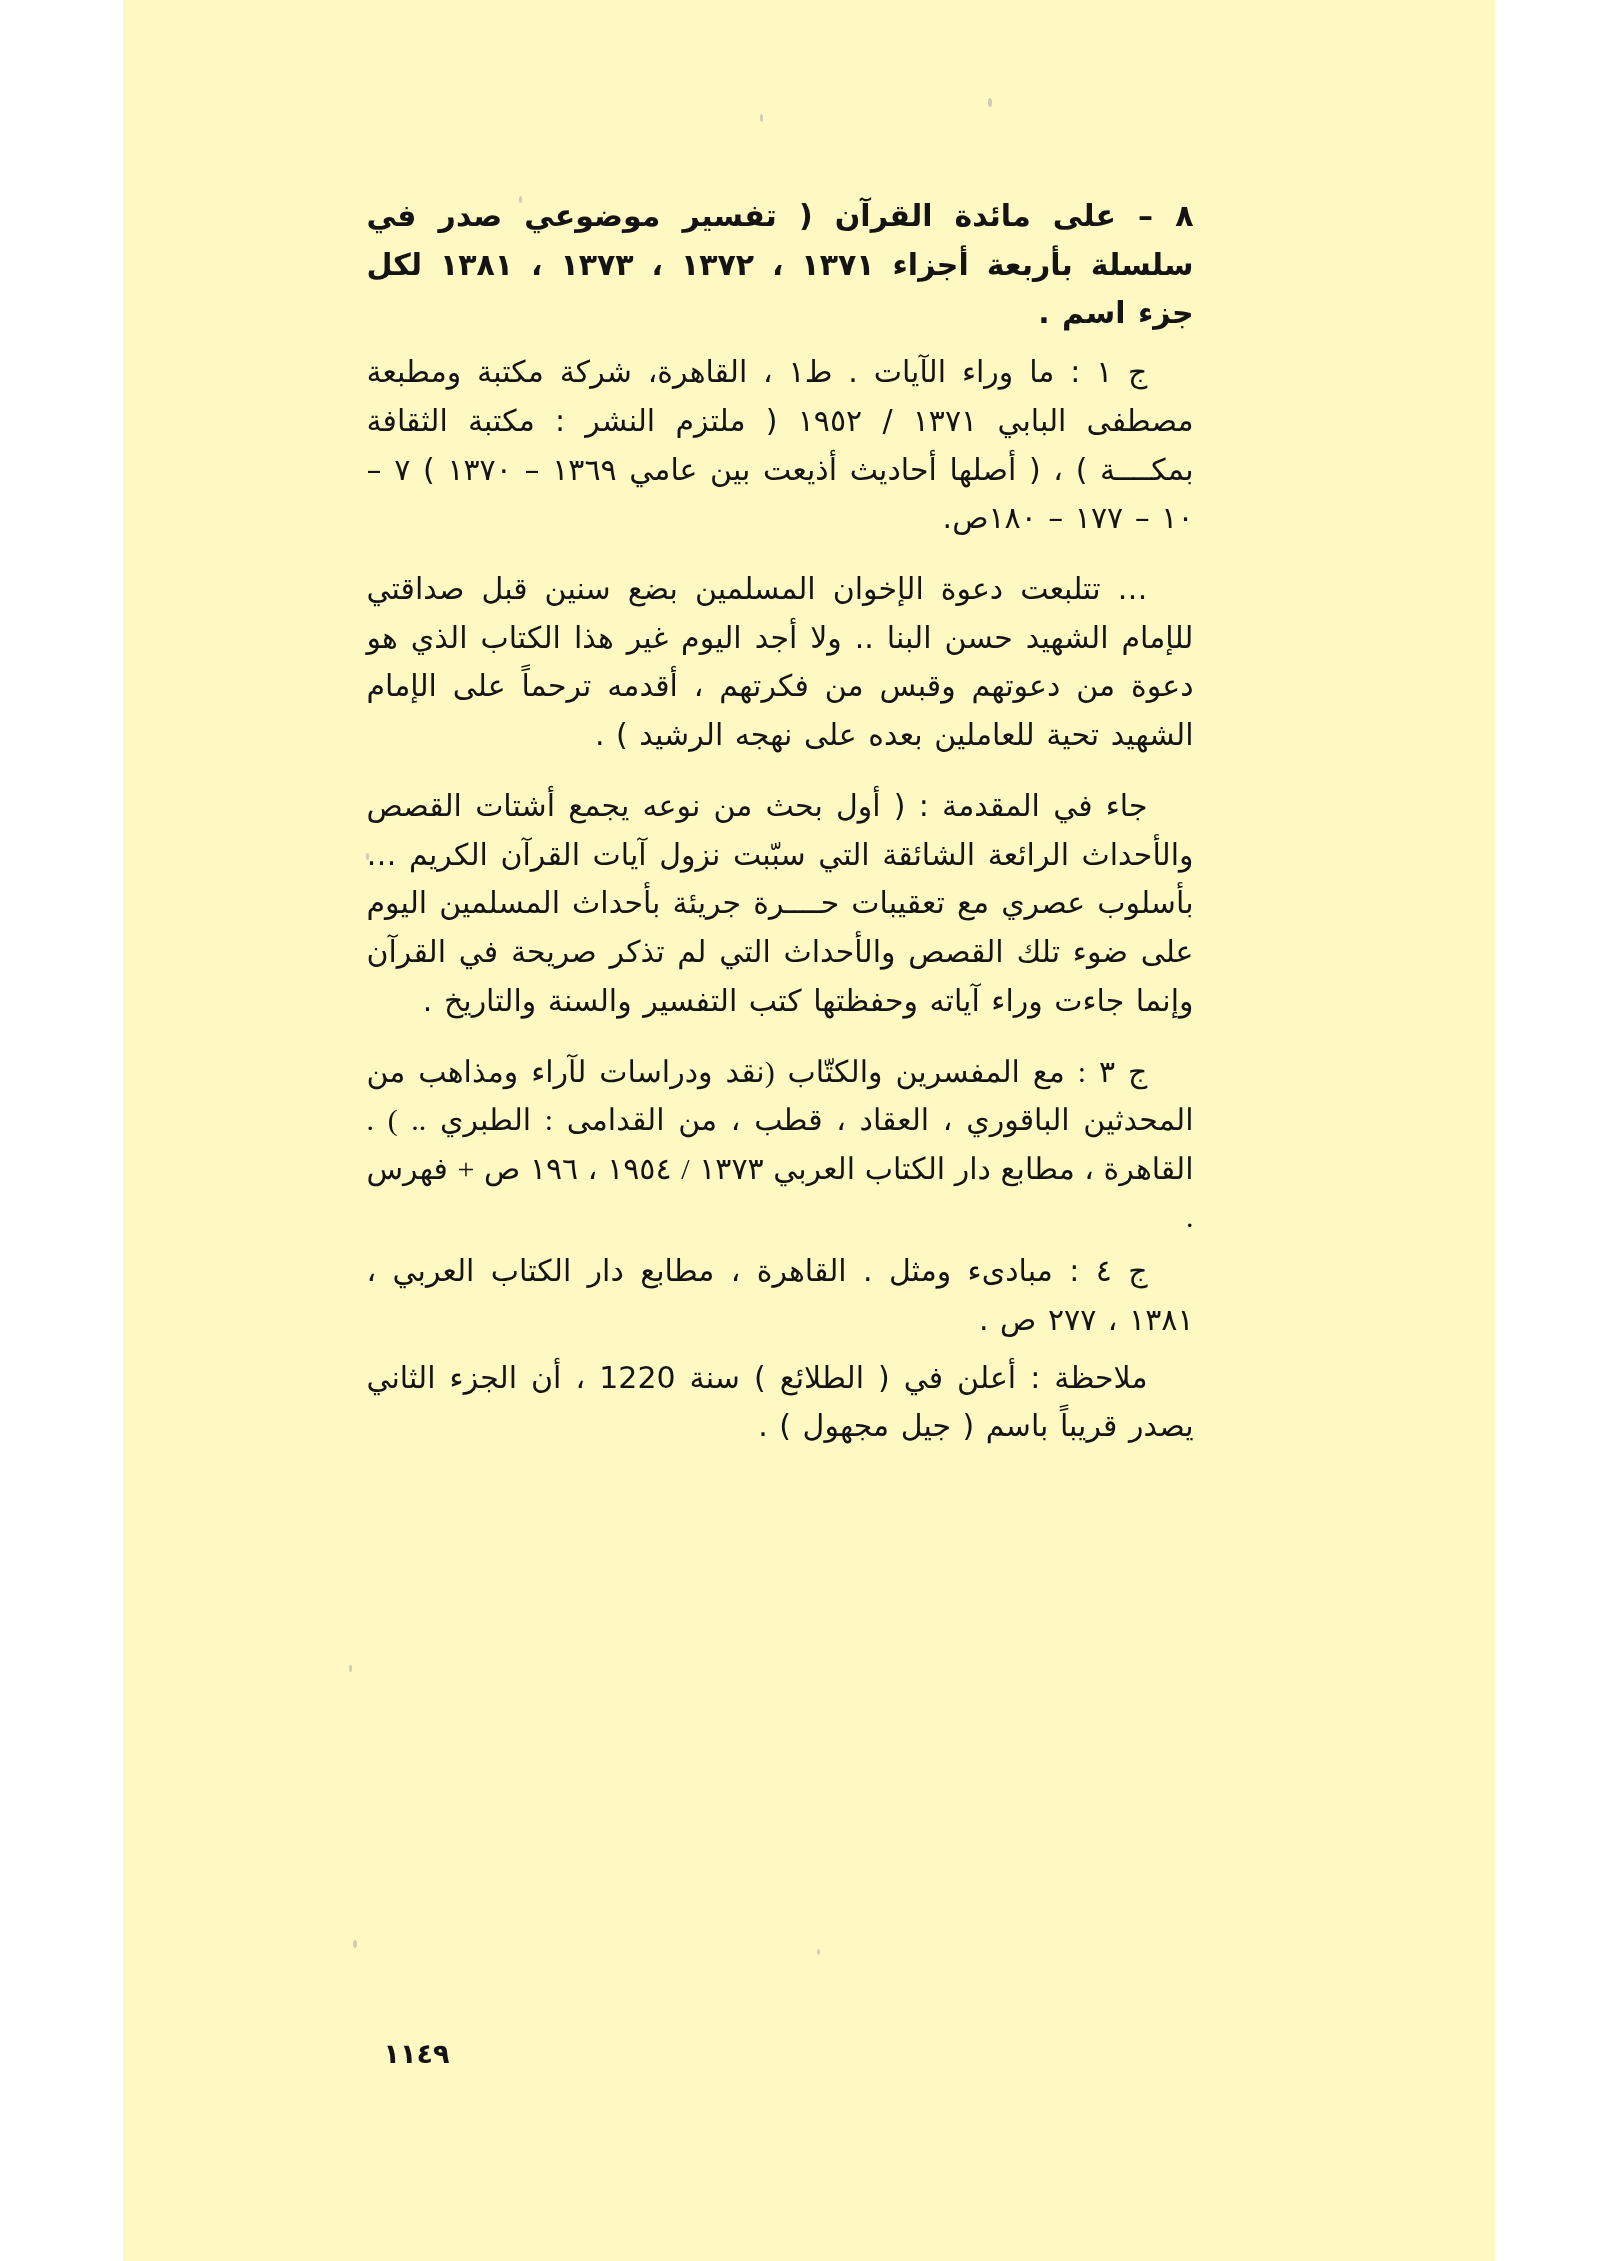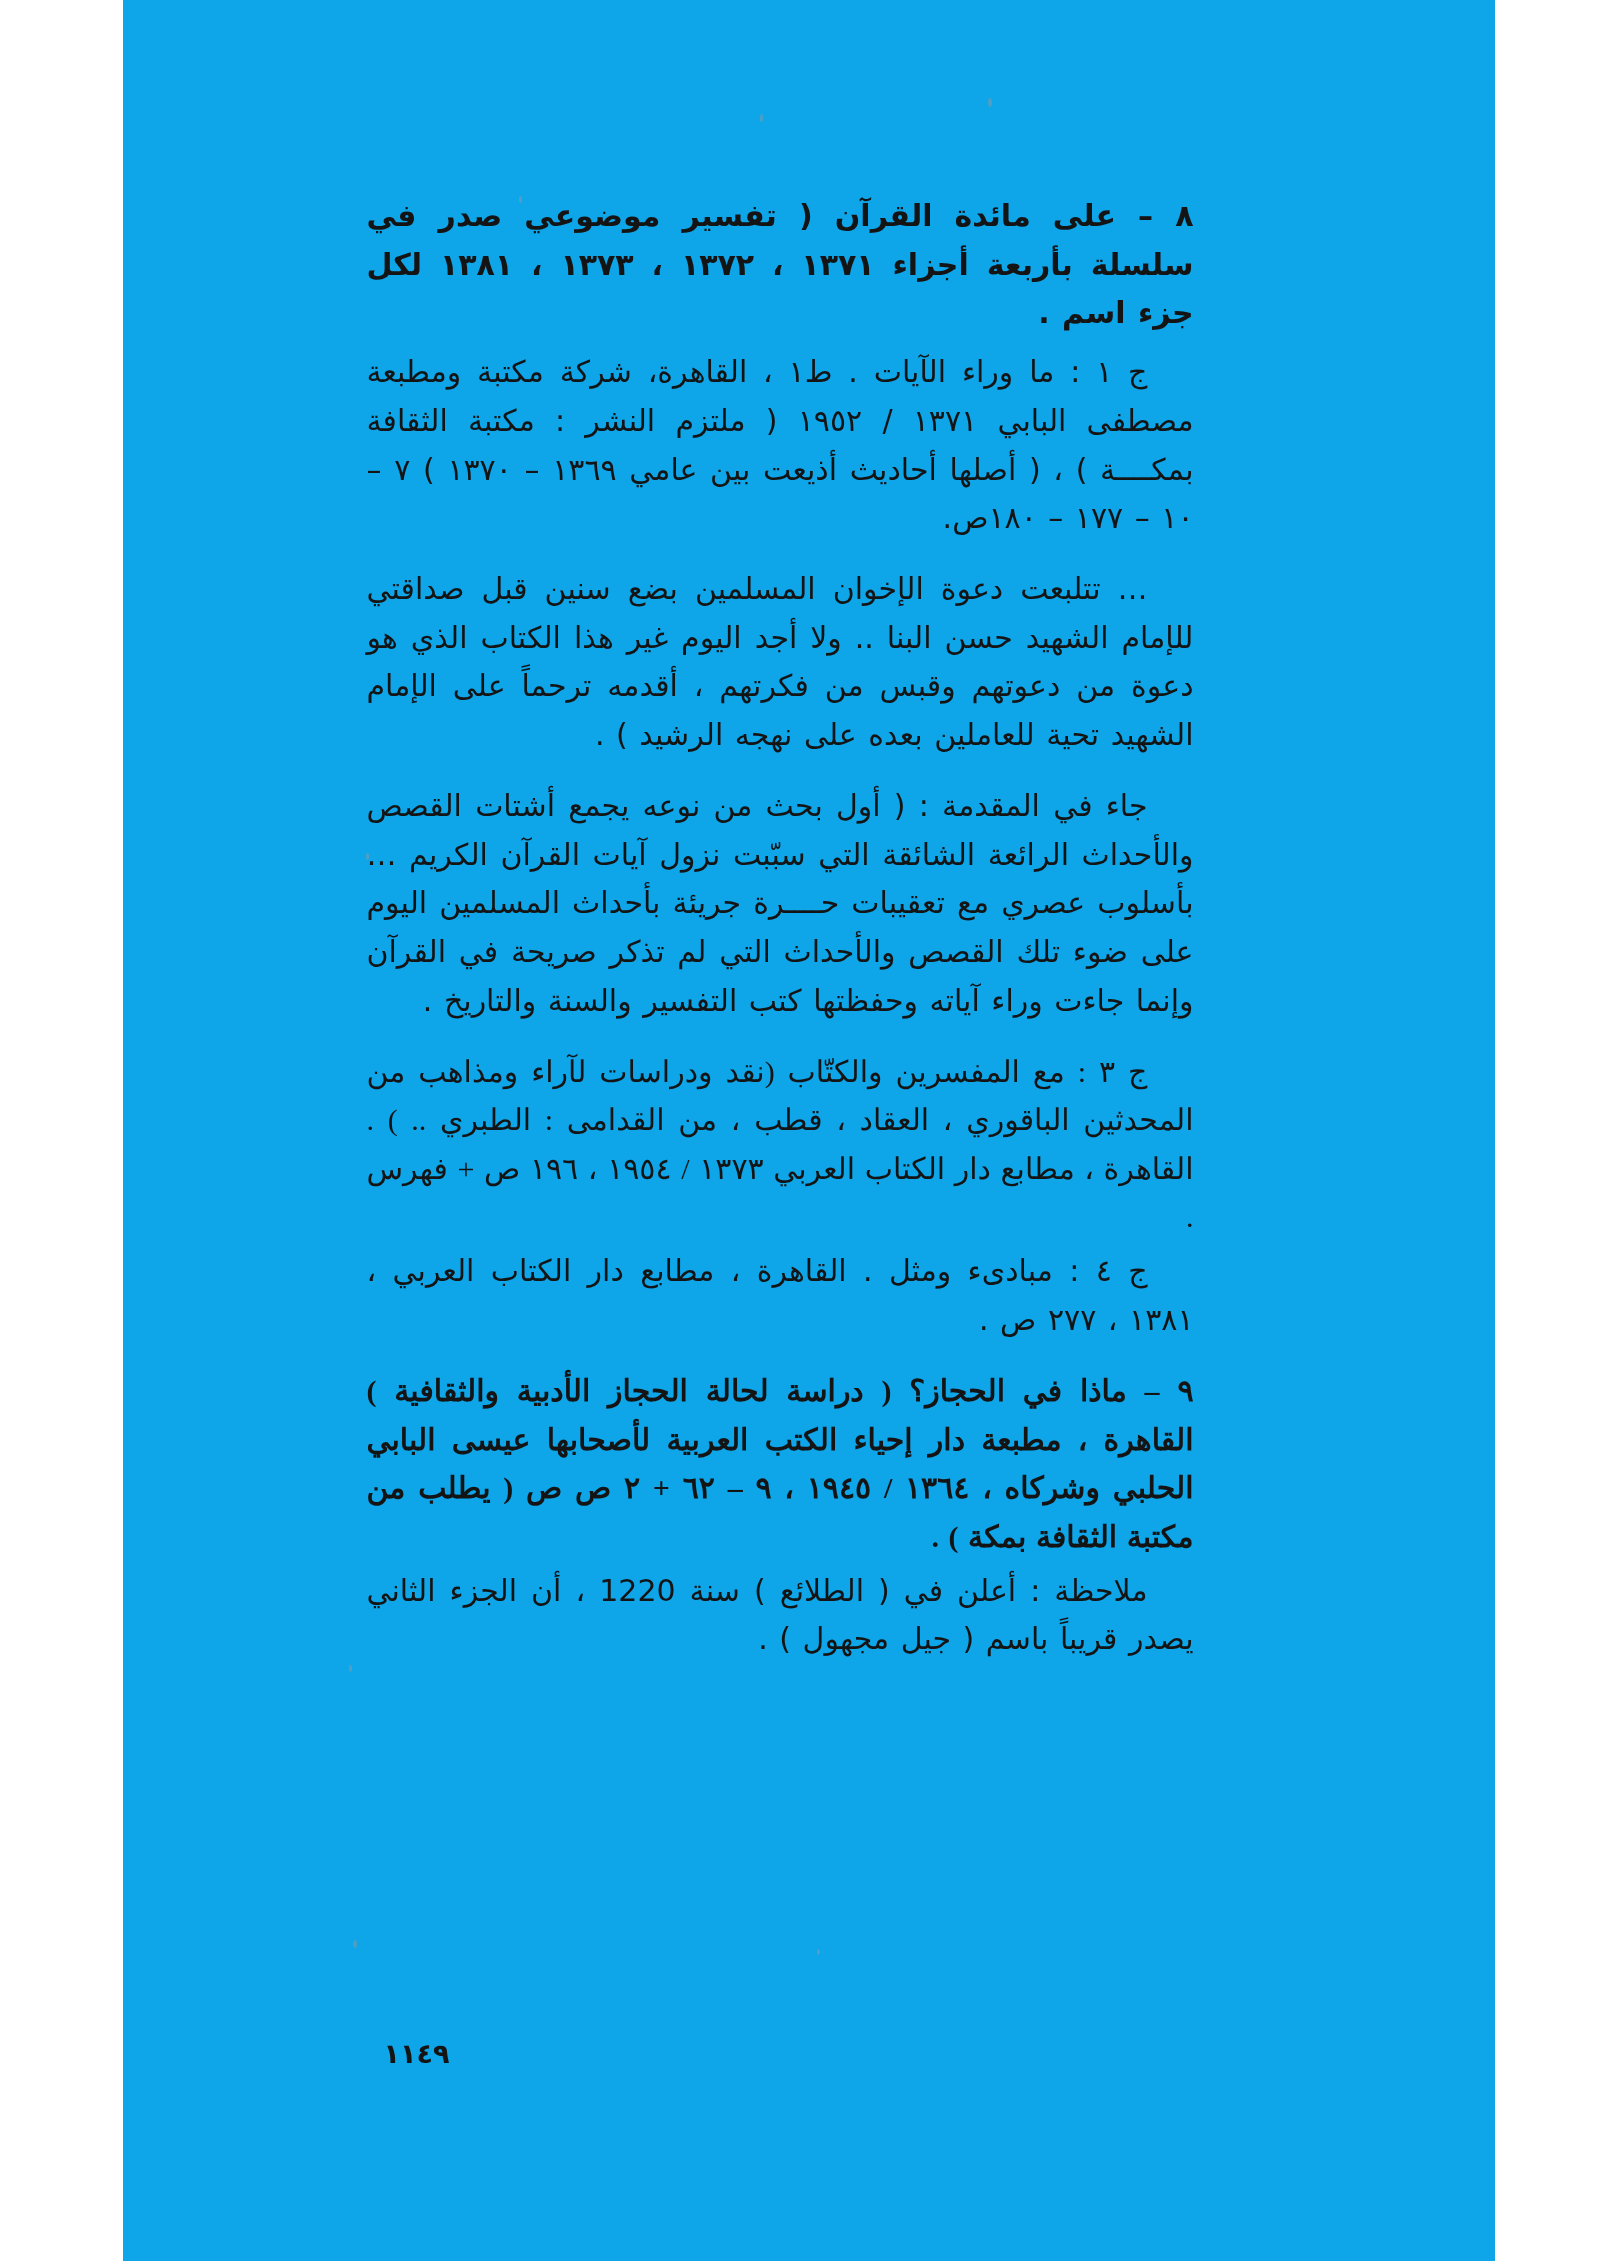--- a/index.html
+++ b/index.html
@@ -6,21 +6,21 @@
   html, body {
     margin: 0;
     padding: 0;
     background: #ffffff;
   }
 
   .page {
     position: relative;
     width: 1372px;
     height: 2261px;
-    background: #0ea5e9;
+    background: #fef9c3;
     margin: 0 auto;
     overflow: hidden;
     
     box-sizing: border-box;
   }
 
   .page-content {
     position: absolute;
     top: 192px;
     right: 301px;
@@ -110,21 +110,20 @@
 
     <p class="para indent excerpt gap-above">… تتلبعت دعوة الإخوان المسلمين بضع  سنين قبل صداقتي للإمام الشهيد حسن البنا .. ولا أجد  اليوم غير هذا  الكتاب الذي هو  دعوة من دعوتهم وقبس من فكرتهم ، أقدمه  ترحماً على  الإمام الشهيد تحية  للعاملين بعده على نهجه الرشيد ) .</p>
 
     <p class="para indent excerpt gap-above">جاء في المقدمة : ( أول بحث من  نوعه يجمع أشتات القصص والأحداث الرائعة الشائقة التي سبّبت نزول آيات  القرآن الكريم … بأسلوب عصري مع تعقيبات حــــرة  جريئة  بأحداث المسلمين  اليوم على ضوء  تلك القصص والأحداث التي لم تذكر  صريحة في القرآن  وإنما جاءت وراء آياته وحفظتها كتب التفسير  والسنة  والتاريخ .</p>
 
 
     <p class="para indent gap-above tight">ج ٣ : مع المفسرين والكتّاب (نقد ودراسات لآراء ومذاهب من المحدثين الباقوري ، العقاد ، قطب ، من القدامى : الطبري .. ) . القاهرة ، مطابع دار الكتاب العربي ١٣٧٣ / ١٩٥٤ ، ١٩٦ ص + فهرس .</p>
 
     <p class="para indent">ج ٤ : مبادىء ومثل . القاهرة ، مطابع دار الكتاب العربي ، ١٣٨١ ، ٢٧٧ ص .</p>
 
-    <p class="para entry-head gap-above tight">٩ – ماذا في الحجاز؟ ( دراسة لحالة الحجاز الأدبية والثقافية ) القاهرة ، مطبعة دار إحياء  الكتب  العربية لأصحابها  عيسى البابي  الحلبي  وشركاه ، ١٣٦٤ / ١٩٤٥ ، ٩ – ٦٢ + ٢ ص ص ( يطلب من مكتبة الثقافة بمكة ) .</p>
 
     <p class="para indent">ملاحظة : أعلن  في ( الطلائع ) سنة 1220 ، أن  الجزء  الثاني  يصدر قريباً باسم ( جيل مجهول ) .</p>
 
   </div>
 
   <div class="page-number">١١٤٩</div>
 
 </div>
 
 

